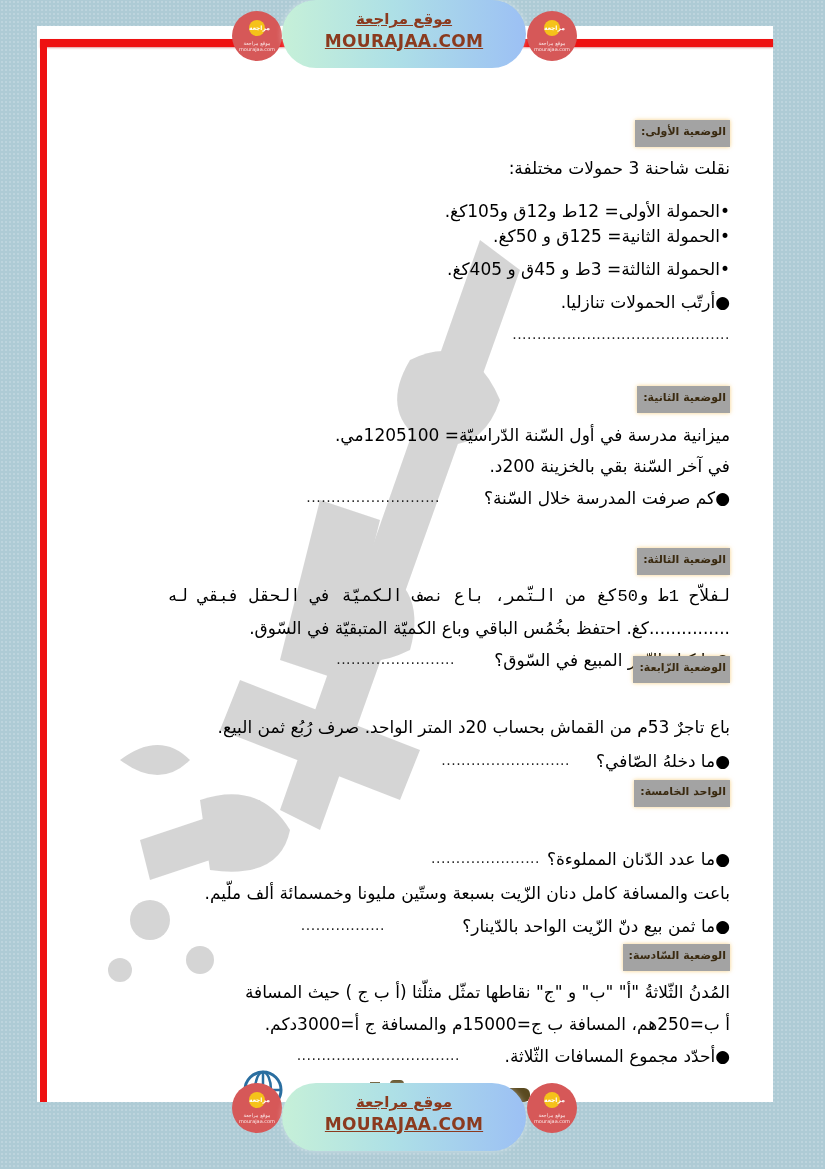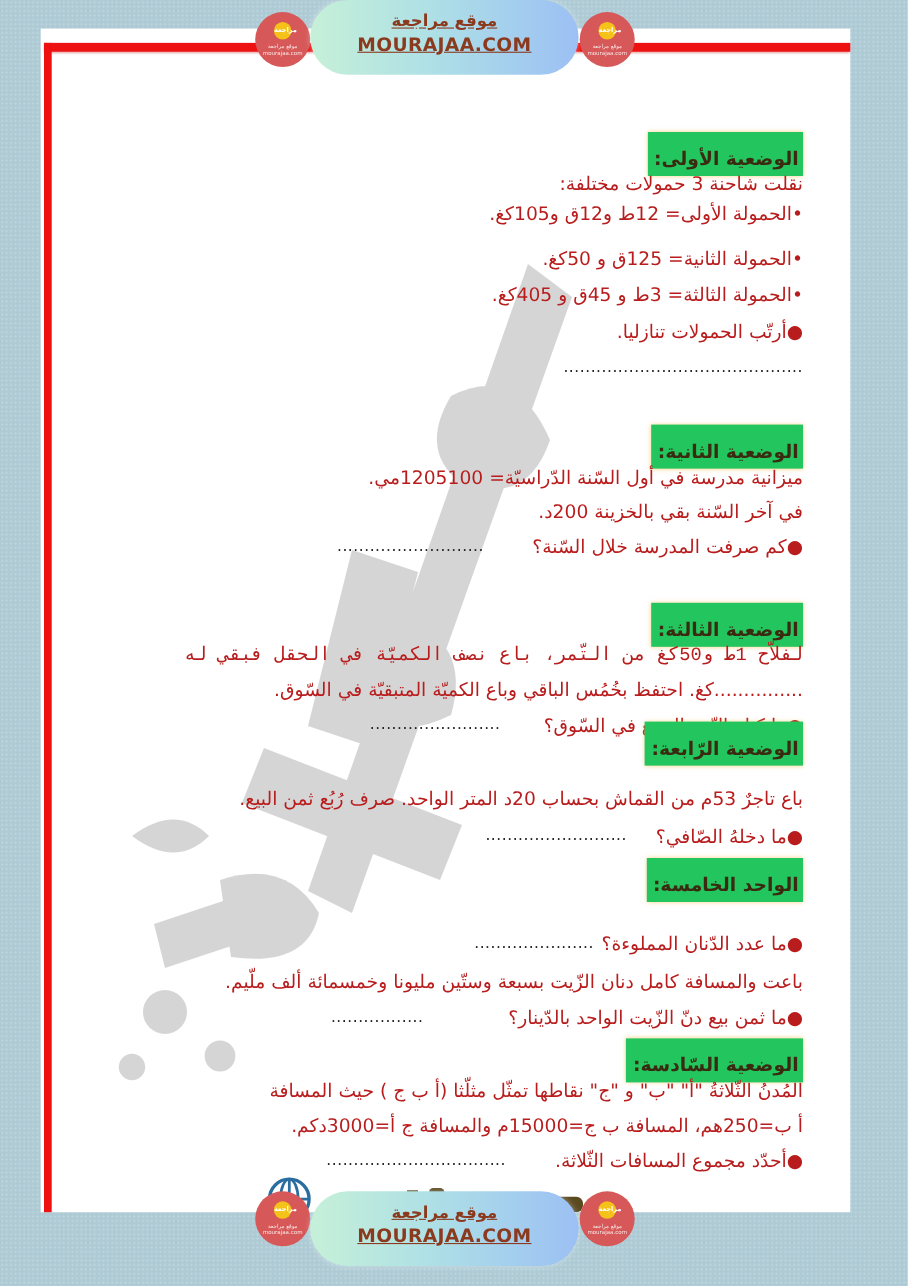--- a/index.html
+++ b/index.html
@@ -35,28 +35,28 @@
       pointer-events: none; opacity: 0.55;
     }
     .text-area {
       position: absolute; right: 95px; top: 0;
       direction: rtl; text-align: right;
       color: #222;
       font-family: "DejaVu Sans", sans-serif;
     }
     .line {
       position: absolute; right: 0; white-space: nowrap;
-      font-size: 17px; line-height: 22px; color: #b91c1c;
+      font-size: 17px; line-height: 22px; color: #000000;
     }
     .heading {
       position: absolute; right: 0; white-space: nowrap;
-      background: #22c55e;
+      background: #a3a3a3;
       color: #3a2a10;
-      font-weight: bold; font-size: 17px; line-height: 22px;
-      padding: 14px 4px 4px 6px;
+      font-weight: bold; font-size: 11px; line-height: 22px;
+      padding: 1px 4px 4px 6px;
       box-shadow: 0 0 4px rgba(242,178,51,0.6);
     }
     .dots {
       position: absolute; white-space: nowrap;
       font-size: 14px; letter-spacing: 0.5px; color: #222;
       direction: ltr;
     }
     
     .banner {
       position: absolute; left: 282px; width: 244px; height: 68px;
@@ -119,21 +119,21 @@
     <circle cx="120" cy="760" r="14"></circle>
     <circle cx="40" cy="770" r="12"></circle>
     <path d="M40 560 q40 -30 70 0 q-30 30 -70 0 z"></path>
   </g>
 </svg>
 
 <div class="text-area" style="right:95px; top:0; width:600px; height:1169px;">
 
   <div class="heading" style="top:120px;">الوضعية الأولى:</div>
   <div class="line" style="top:157px;">نقلت شاحنة 3 حمولات مختلفة:</div>
-  <div class="line" style="top:184px;margin-left:10px;">•الحمولة الأولى= 12ط و12ق و105كغ.</div>
+  <div class="line" style="top:200px;margin-left:10px;">•الحمولة الأولى= 12ط و12ق و105كغ.</div>
   <div class="line" style="top:225px;">•الحمولة الثانية= 125ق و 50كغ.</div>
   <div class="line" style="top:258px;">•الحمولة الثالثة= 3ط و 45ق و 405كغ.</div>
   <div class="line" style="top:291px;">●أرتّب الحمولات تنازليا.</div>
   <div class="dots" style="right:0; top:326px;">............................................</div>
 
   <div class="heading" style="top:386px;">الوضعية الثانية:</div>
   <div class="line" style="top:424px;">ميزانية مدرسة في أول السّنة الدّراسيّة= 1205100مي.</div>
   <div class="line" style="top:455px;">في آخر السّنة بقي بالخزينة 200د.</div>
   <div class="line" style="top:487px;">●كم صرفت المدرسة خلال السّنة؟</div>
   <div class="dots" style="right:290px; top:489px;">...........................</div>

